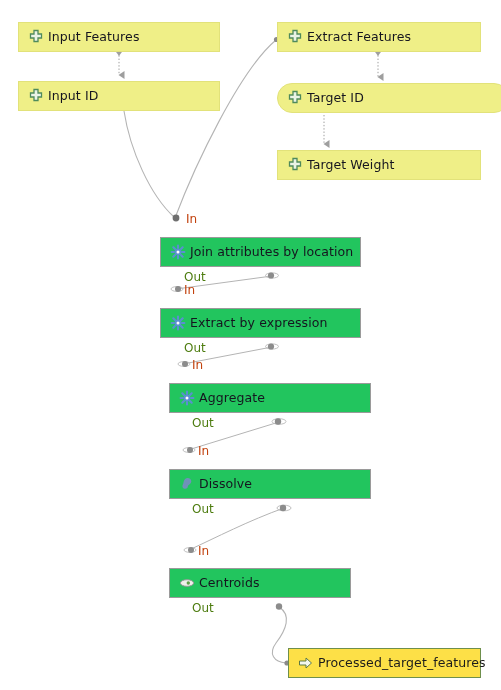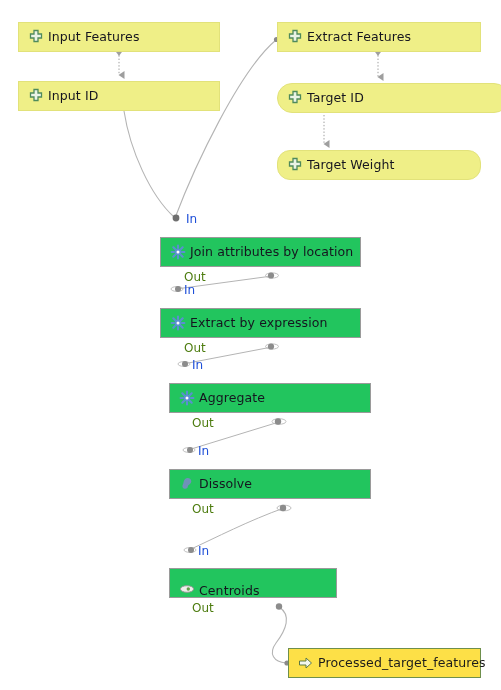--- a/index.html
+++ b/index.html
@@ -51,21 +51,21 @@
   .ico { width:16px; height:16px; flex:0 0 16px; display:block; }
 
   
   .port {
     position:absolute;
     font-size:12px;
     color:#4d7c0f;
     line-height:1;
     white-space:nowrap;
   }
-  .port.in { color:#1d4ed8; }
+  .port.in { color:#c2410c; }
 </style>
 </head>
 <body>
 
 <div id="canvas">
 
   <svg class="wires" viewBox="0 0 501 690" xmlns="http://www.w3.org/2000/svg">
     <defs>
       <marker id="dashArrow" markerWidth="9" markerHeight="9" refX="4.5" refY="6.5" orient="auto" markerUnits="userSpaceOnUse">
         <path d="M0.5,1 L8.5,1 L4.5,7 Z" fill="#9e9e9e"></path>
@@ -142,21 +142,21 @@
     <span class="label">Extract Features</span>
   </div>
 
   <div class="node param" style="left:277px; top:83px; width:232px;border-radius:15px;">
     <svg class="ico" viewBox="0 0 16 16">
       <path d="M6,1.5 h4 v3.5 h3.5 v4 h-3.5 v3.5 h-4 v-3.5 h-3.5 v-4 h3.5 z" fill="#eaf3e6" stroke="#4f8a5b" stroke-width="1.3"></path>
     </svg>
     <span class="label">Target ID</span>
   </div>
 
-  <div class="node param" style="left:277px; top:150px; width:204px;border-radius:13px;">
+  <div class="node param" style="left:277px; top:150px; width:204px;">
     <svg class="ico" viewBox="0 0 16 16">
       <path d="M6,1.5 h4 v3.5 h3.5 v4 h-3.5 v3.5 h-4 v-3.5 h-3.5 v-4 h3.5 z" fill="#eaf3e6" stroke="#4f8a5b" stroke-width="1.3"></path>
     </svg>
     <span class="label">Target Weight</span>
   </div>
 
   <div class="node alg" style="left:160px; top:237px; width:201px;">
     <svg class="ico" viewBox="0 0 16 16">
       <g fill="#5b8fd0">
         <circle cx="8" cy="8" r="3.4"></circle>
@@ -218,21 +218,21 @@
 
   <div class="node alg" style="left:169px; top:469px; width:202px;">
     <svg class="ico" viewBox="0 0 16 16">
       <path d="M7.4,2.2 C9.9,1.4 12.6,3.0 12.3,5.6 C12.1,7.8 10.0,8.6 9.2,9.4
                C8.7,10.0 9.0,11.0 8.4,11.8 C7.3,13.4 4.4,13.1 3.6,11.2
                C2.9,9.5 4.2,8.6 4.4,7.1 C4.6,5.2 5.3,2.9 7.4,2.2 Z" fill="#6f92b8"></path>
     </svg>
     <span class="label">Dissolve</span>
   </div>
 
-  <div class="node alg" style="left:169px; top:568px; width:168px;align-items:flex-end;">
+  <div class="node alg" style="left:169px; top:568px; width:182px;">
     <svg class="ico" viewBox="0 0 16 16">
       <ellipse cx="8" cy="8" rx="6.6" ry="3.3" fill="#eef0ea" stroke="#9a9a9a" stroke-width="1"></ellipse>
       <circle cx="9.3" cy="8" r="1.7" fill="#5ea049"></circle>
     </svg>
     <span class="label">Centroids</span>
   </div>
 
   <div class="node output" style="left:288px; top:648px; width:193px;">
     <svg class="ico" viewBox="0 0 16 16">
       <path d="M1.5,6 h6.5 v-3 l5.5,5 l-5.5,5 v-3 h-6.5 z" fill="#f3f7ee" stroke="#5c7a45" stroke-width="1"></path>

